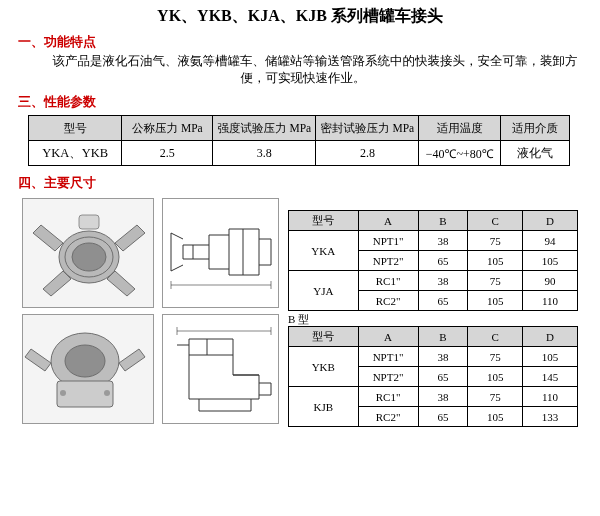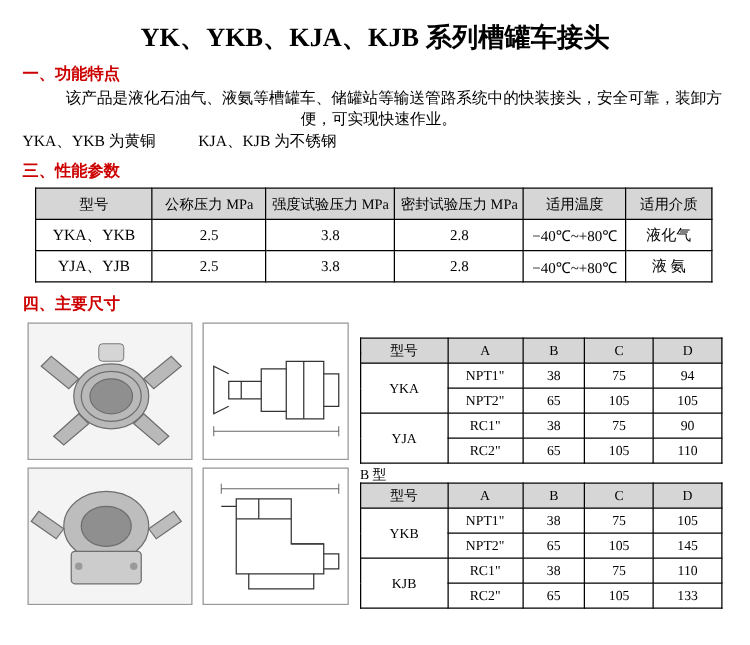--- a/index.html
+++ b/index.html
@@ -8,24 +8,24 @@
     background:#ffffff;
     font-family:"Liberation Serif", serif;
     color:#000;
     position:relative;
     overflow:hidden;
   }
   .page{position:relative;width:600px;height:516px;}
 
   .title{
     text-align:center;
-    font-size:21px;
+    font-size:16px;
     font-weight:bold;
     letter-spacing:0px;
-    padding-top:16px;
+    padding-top:6px;
     font-family:"Liberation Serif", serif;
   }
 
   .section-head{
     color:#cc0000;
     font-weight:bold;
     font-size:13px;
     margin:6px 16px 2px 18px;
   }
   .para{
@@ -101,23 +101,20 @@
 </head>
 <body>
 
 <div class="page">
 
   <div class="title">YK、YKB、KJA、KJB 系列槽罐车接头</div>
 
   <div class="section-head">一、功能特点</div>
   <div class="para indent">该产品是液化石油气、液氨等槽罐车、储罐站等输送管路系统中的快装接头，安全可靠，装卸方便，可实现快速作业。</div>
 
-  <div class="mat-line">
-    <span>YKA、YKB 为黄铜</span><span class="gap"></span><span>KJA、KJB 为不锈钢</span>
-  </div>
 
   <div class="section-head">三、性能参数</div>
 
   <table class="perf">
     <thead>
       <tr>
         <th style="width:96px">型号</th>
         <th style="width:96px">公称压力 MPa</th>
         <th style="width:110px">强度试验压力 MPa</th>
         <th style="width:110px">密封试验压力 MPa</th>
@@ -127,28 +124,20 @@
     </thead>
     <tbody>
       <tr>
         <td>YKA、YKB</td>
         <td>2.5</td>
         <td>3.8</td>
         <td>2.8</td>
         <td>−40℃~+80℃</td>
         <td>液化气</td>
       </tr>
-      <tr>
-        <td>YJA、YJB</td>
-        <td>2.5</td>
-        <td>3.8</td>
-        <td>2.8</td>
-        <td>−40℃~+80℃</td>
-        <td>液  氨</td>
-      </tr>
     </tbody>
   </table>
 
   <div class="section-head" style="margin-top:8px">四、主要尺寸</div>
 
   <div class="dims">
 
     <div class="img-box img-photo" style="top:2px;">
       <svg width="130" height="108" viewBox="0 0 130 108">
         <rect width="130" height="108" fill="#f4f4f4"></rect>

